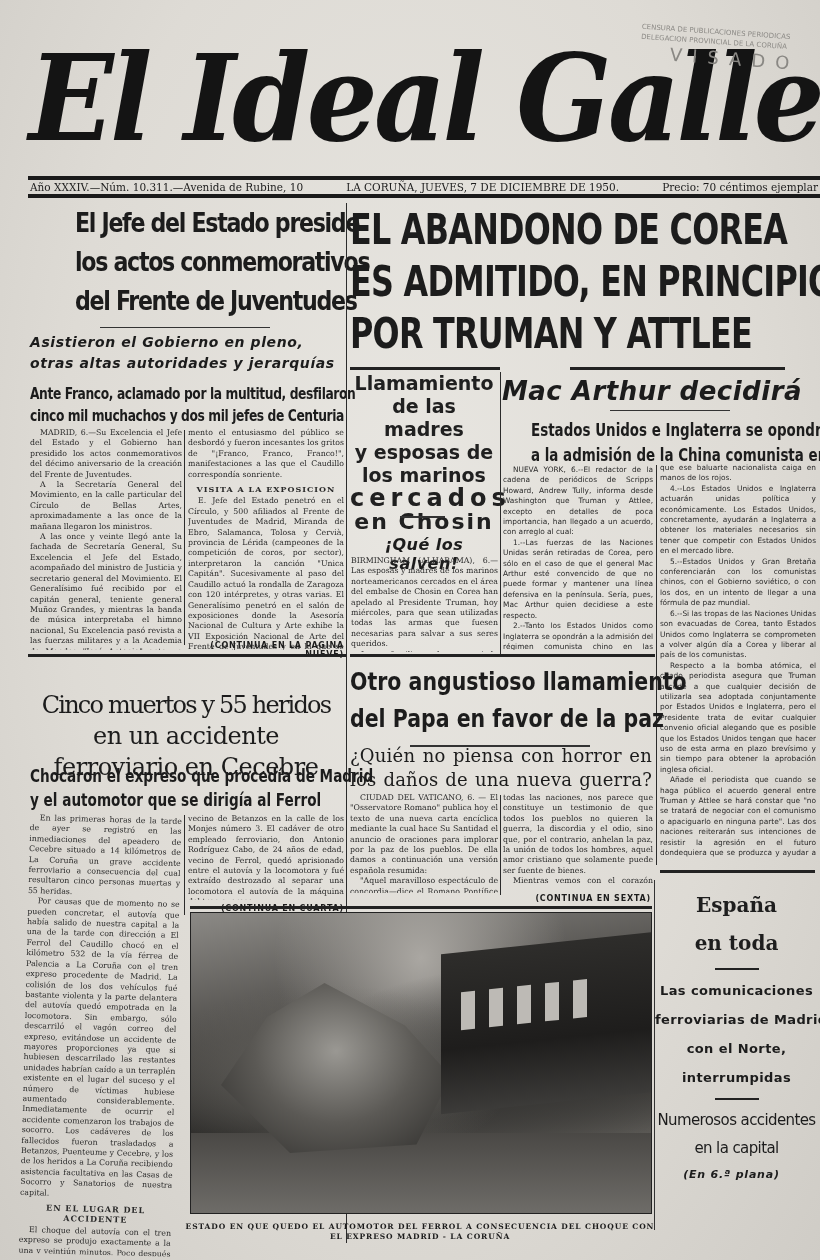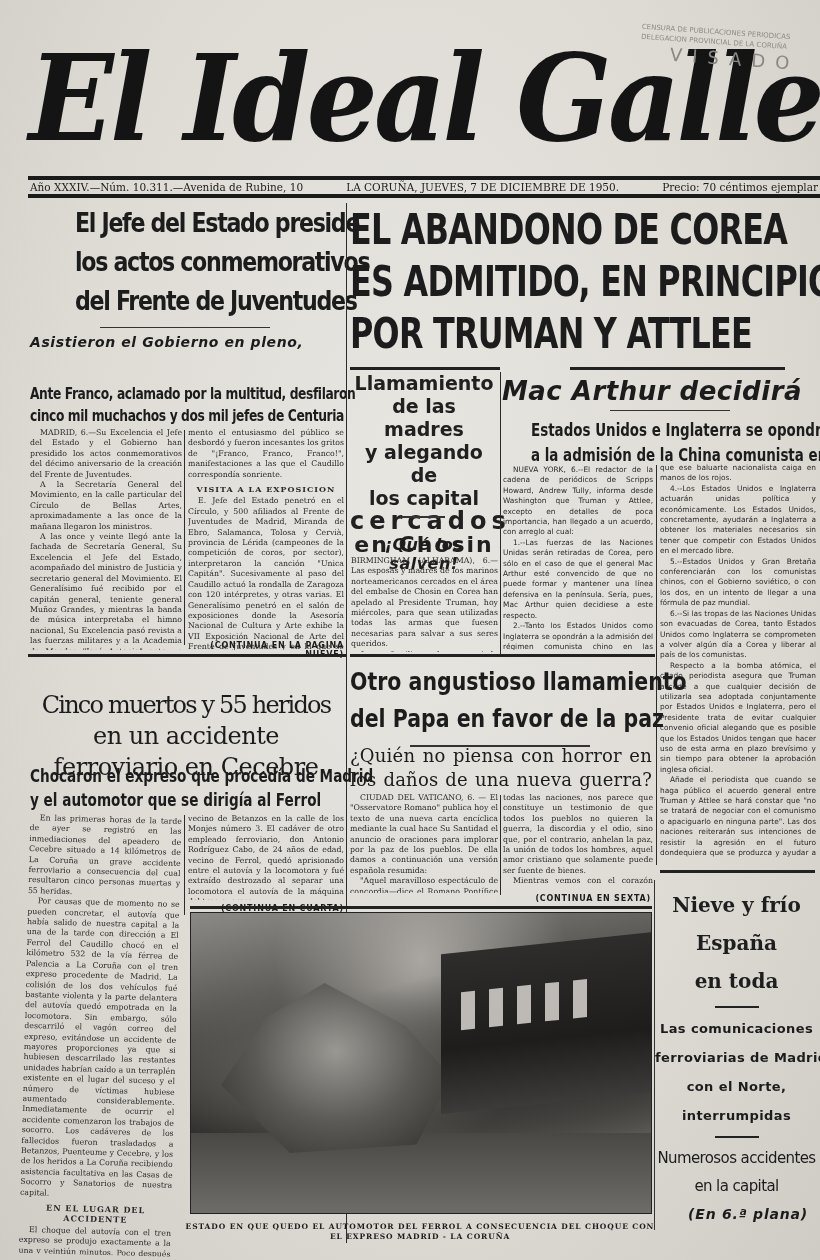--- a/index.html
+++ b/index.html
@@ -147,21 +147,21 @@
     font-family: "DejaVu Sans", sans-serif; font-weight: bold;
     font-size: 13px; line-height: 29px; letter-spacing: 0.4px;
   }
   .nieve-sub div { white-space: nowrap; }
   .nieve-sub2 {
     font-family: "DejaVu Sans", sans-serif;
     font-size: 15px; line-height: 28px; letter-spacing: -0.6px;
   }
   .nieve-ref {
     font-family: "DejaVu Sans", sans-serif; font-weight: bold; font-style: italic;
-    font-size: 14px; letter-spacing: 0.8px; text-align: right; padding-right: 10px; margin-top: 6px;
+    font-size: 11px; letter-spacing: 0.8px; padding-right: 10px; margin-top: 6px;
   }
   .short-rule { width: 44px; height: 2px; background: #222; margin: 6px auto; }
 
   .photo {
     left: 190px; top: 912px; width: 462px; height: 302px;
     background:
       radial-gradient(ellipse at 30% 55%, #6a6863 0%, transparent 40%),
       radial-gradient(ellipse at 70% 50%, #3a3937 0%, transparent 45%),
       radial-gradient(ellipse at 50% 15%, #aaa7a2 0%, transparent 45%),
       linear-gradient(170deg, #8c8a86 0%, #4d4b48 35%, #2b2a28 60%, #5e5c58 80%, #7a7874 100%);
@@ -210,20 +210,21 @@
 </div>
 
 <div class="abs headline-left">
   <div>El Jefe del Estado preside</div>
   <div>los actos conmemorativos</div>
   <div>del Frente de Juventudes</div>
 </div>
 <div class="abs" style="left:100px;top:327px;width:170px;height:1px;background:#333"></div>
 <div class="abs sub-italic">
   <div>Asistieron el Gobierno en pleno,</div>
+  <div>otras altas autoridades y jerarquías</div>
 </div>
 <div class="abs sub-left2">
   <div>Ante Franco, aclamado por la multitud, desfilaron</div>
   <div>cinco mil muchachos y dos mil jefes de Centuria</div>
 </div>
 <div class="abs col-text" style="left:30px;top:428px;width:152px;height:222px">
   <p>MADRID, 6.—Su Excelencia el Jefe del Estado y el Gobierno han presidido los actos conmemorativos del décimo aniversario de la creación del Frente de Juventudes.</p>
   <p>A la Secretaría General del Movimiento, en la calle particular del Círculo de Bellas Artes, aproximadamente a las once de la mañana llegaron los ministros.</p>
   <p>A las once y veinte llegó ante la fachada de Secretaría General, Su Excelencia el Jefe del Estado, acompañado del ministro de Justicia y secretario general del Movimiento. El Generalísimo fué recibido por el capitán general, teniente general Muñoz Grandes, y mientras la banda de música interpretaba el himno nacional, Su Excelencia pasó revista a las fuerzas militares y a la Academia de Mandos "José Antonio" ante un clamor incesante de la multitud que, apiñada en la calle de Alcalá y calles adyacentes, se había estacionado para presenciar la llegada de Su Excelencia. El Caudillo saludó al Gobierno y a las autoridades y jerarquías. En este mo-</p>
 </div>
@@ -241,22 +242,22 @@
   <div>EL ABANDONO DE COREA</div>
   <div>ES ADMITIDO, EN PRINCIPIO</div>
   <div>POR TRUMAN Y ATTLEE</div>
 </div>
 <div class="abs hrule" style="left:350px;top:367px;width:150px"></div>
 <div class="abs hrule" style="left:570px;top:367px;width:215px"></div>
 
 <div class="abs chosin-head">
   <div>Llamamiento</div>
   <div>de las madres</div>
-  <div>y alegando de</div>
-  <div>los capital</div>
+  <div>y esposas de</div>
+  <div>los marinos</div>
   <div class="l5">cercados</div>
   <div class="l6">en Chosin</div>
 </div>
 <div class="abs" style="left:400px;top:516px;width:45px;height:2px;background:#333"></div>
 <div class="abs salven">¡Qué los salven!</div>
 <div class="abs col-text" style="left:351px;top:556px;width:147px;height:96px">
   <p class="no-indent">BIRMINGHAM (ALHABAMA), 6.—Las esposas y madres de los marinos norteamericanos cercados en el área del embalse de Chosin en Corea han apelado al Presidente Truman, hoy miércoles, para que sean utilizadas todas las armas que fuesen necesarias para salvar a sus seres queridos.</p>
   <p>Las familias han enviado telegramas a Truman y a los congresistas de Alhabama, reclamando que sean evacuadas aquellas tropas inmediatamente.—(EFE).</p>
 </div>
 <div class="abs vrule" style="left:500px;top:372px;height:283px"></div>
@@ -335,21 +336,20 @@
     <div class="win" style="left:48px"></div>
     <div class="win" style="left:76px"></div>
     <div class="win" style="left:104px"></div>
     <div class="win" style="left:132px"></div>
   </div>
 </div>
 <div class="abs caption">ESTADO EN QUE QUEDO EL AUTOMOTOR DEL FERROL A CONSECUENCIA DEL CHOQUE CON EL EXPRESO MADRID - LA CORUÑA</div>
 
 <div class="abs nieve-box">
   <div class="nieve-title">
-    <div>Nieve y frío</div>
     <div>España</div>
     <div>en toda</div>
   </div>
   <div class="short-rule"></div>
   <div class="nieve-sub">
     <div>Las comunicaciones</div>
     <div>ferroviarias de Madrid</div>
     <div>con el Norte,</div>
     <div>interrumpidas</div>
   </div>

